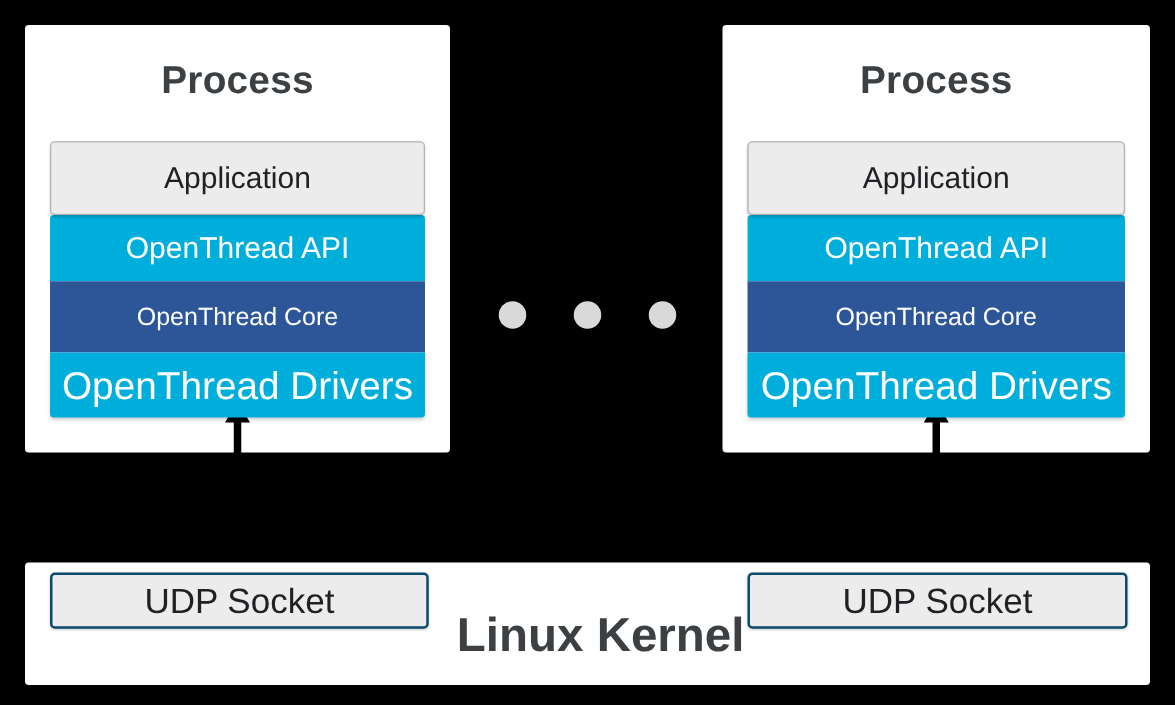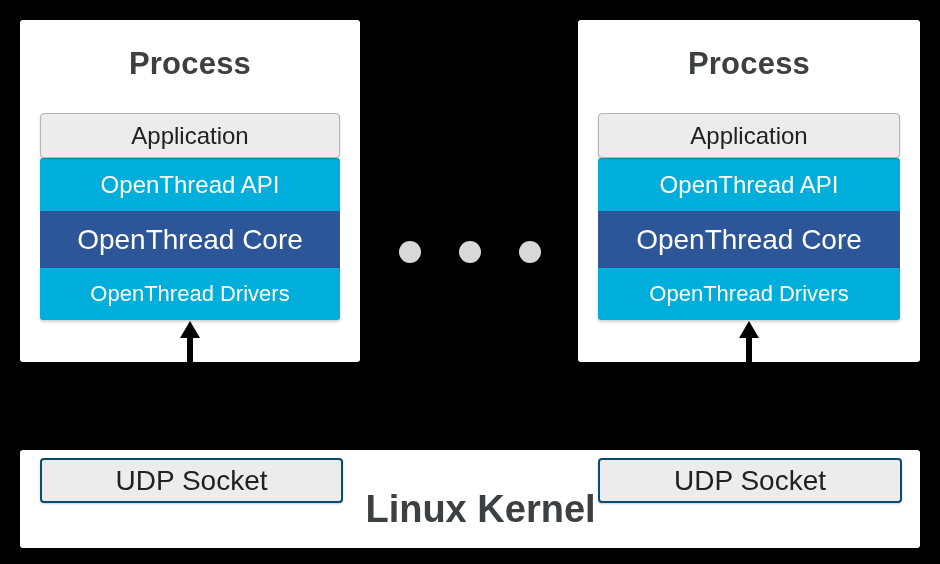--- a/index.html
+++ b/index.html
@@ -46,21 +46,21 @@
   .layer {
     position: relative;
     display: flex;
     align-items: center;
     justify-content: center;
     box-sizing: border-box;
     text-align: center;
     line-height: 1;
   }
   .layer-application {
-    height: 45px;
+    height: 59px;
     background: #ececec;
     border: 1px solid #b4b4b4;
     border-radius: 4px;
     color: #202124;
     font-size: 24px;
     box-shadow: 0 1px 2px rgba(0,0,0,0.20);
     z-index: 3;
   }
   .layer-api {
     height: 53px;
@@ -68,28 +68,28 @@
     color: #ffffff;
     font-size: 24px;
     border-radius: 3px 3px 0 0;
     margin-top: 0px;
     z-index: 2;
   }
   .layer-core {
     height: 57px;
     background: #2d5699;
     color: #ffffff;
-    font-size: 28px;
+    font-size: 20px;
     z-index: 2;
   }
   .layer-drivers {
     height: 52px;
     background: #00aedb;
     color: #ffffff;
-    font-size: 22px;
+    font-size: 31px;
     border-radius: 0 0 3px 3px;
     box-shadow: 0 2px 3px rgba(0,0,0,0.18);
     z-index: 2;
   }
 
   
   .arrow {
     position: absolute;
     width: 26px;
     height: 42px;

